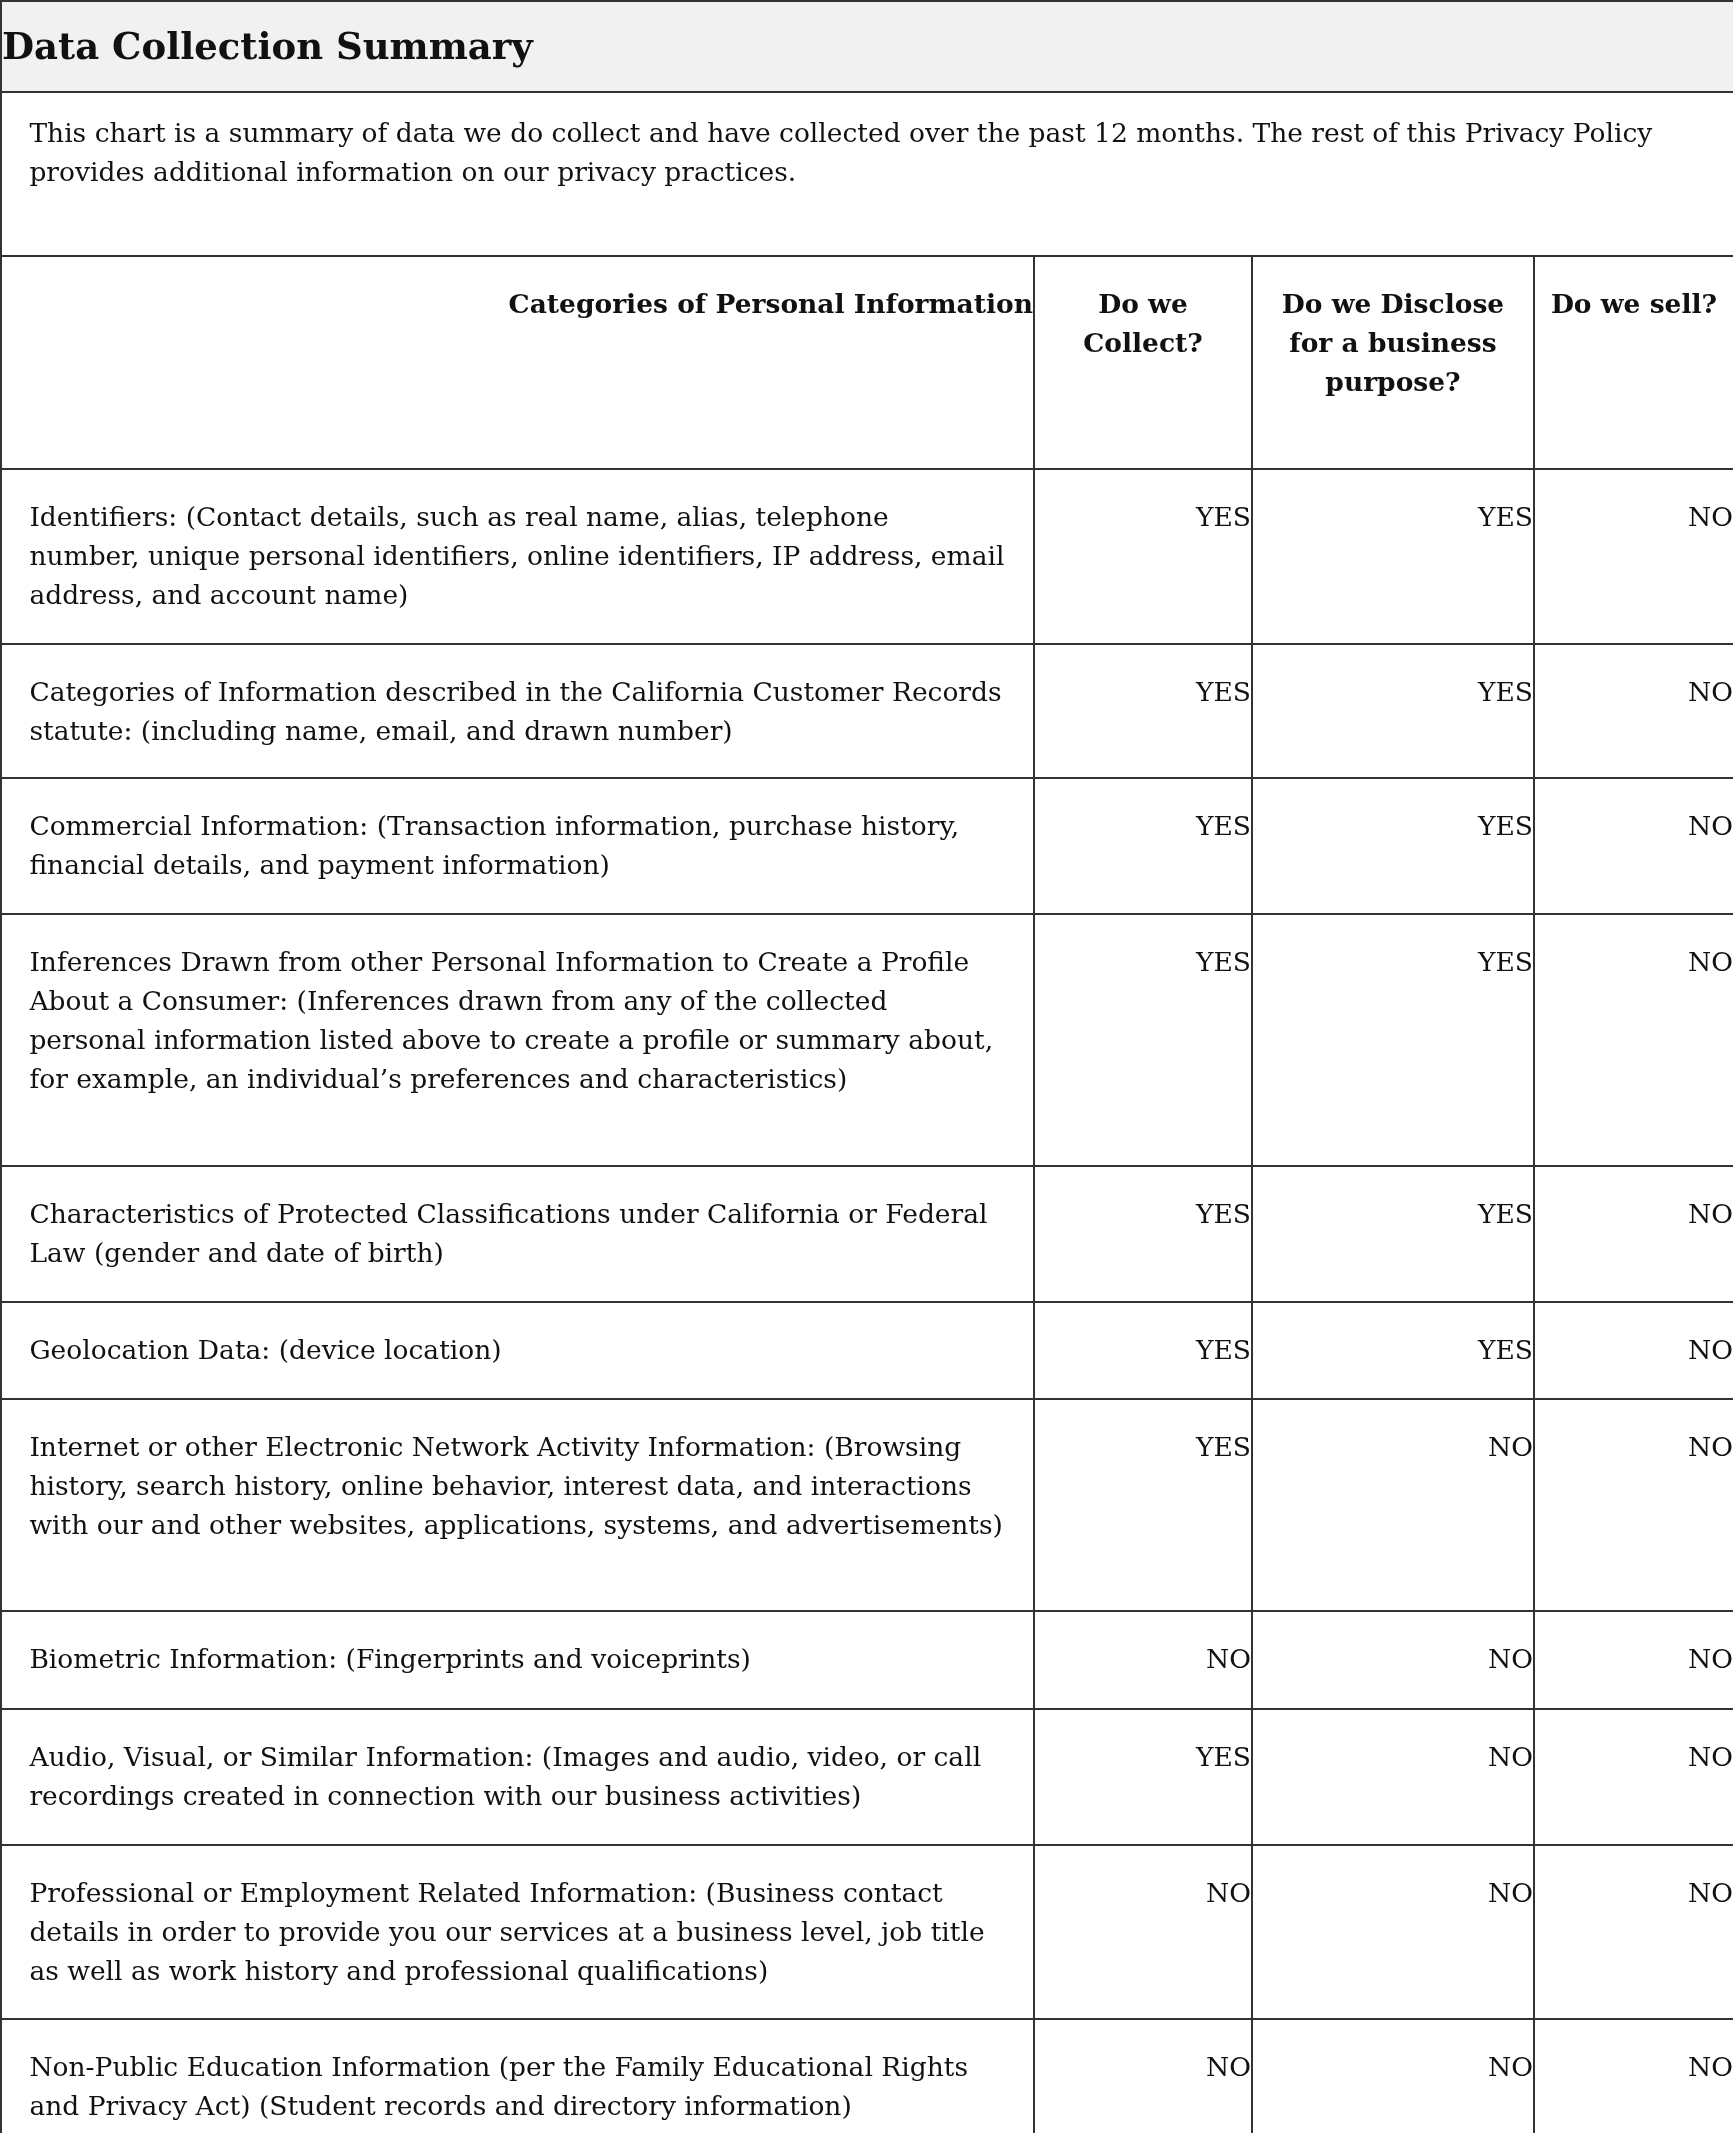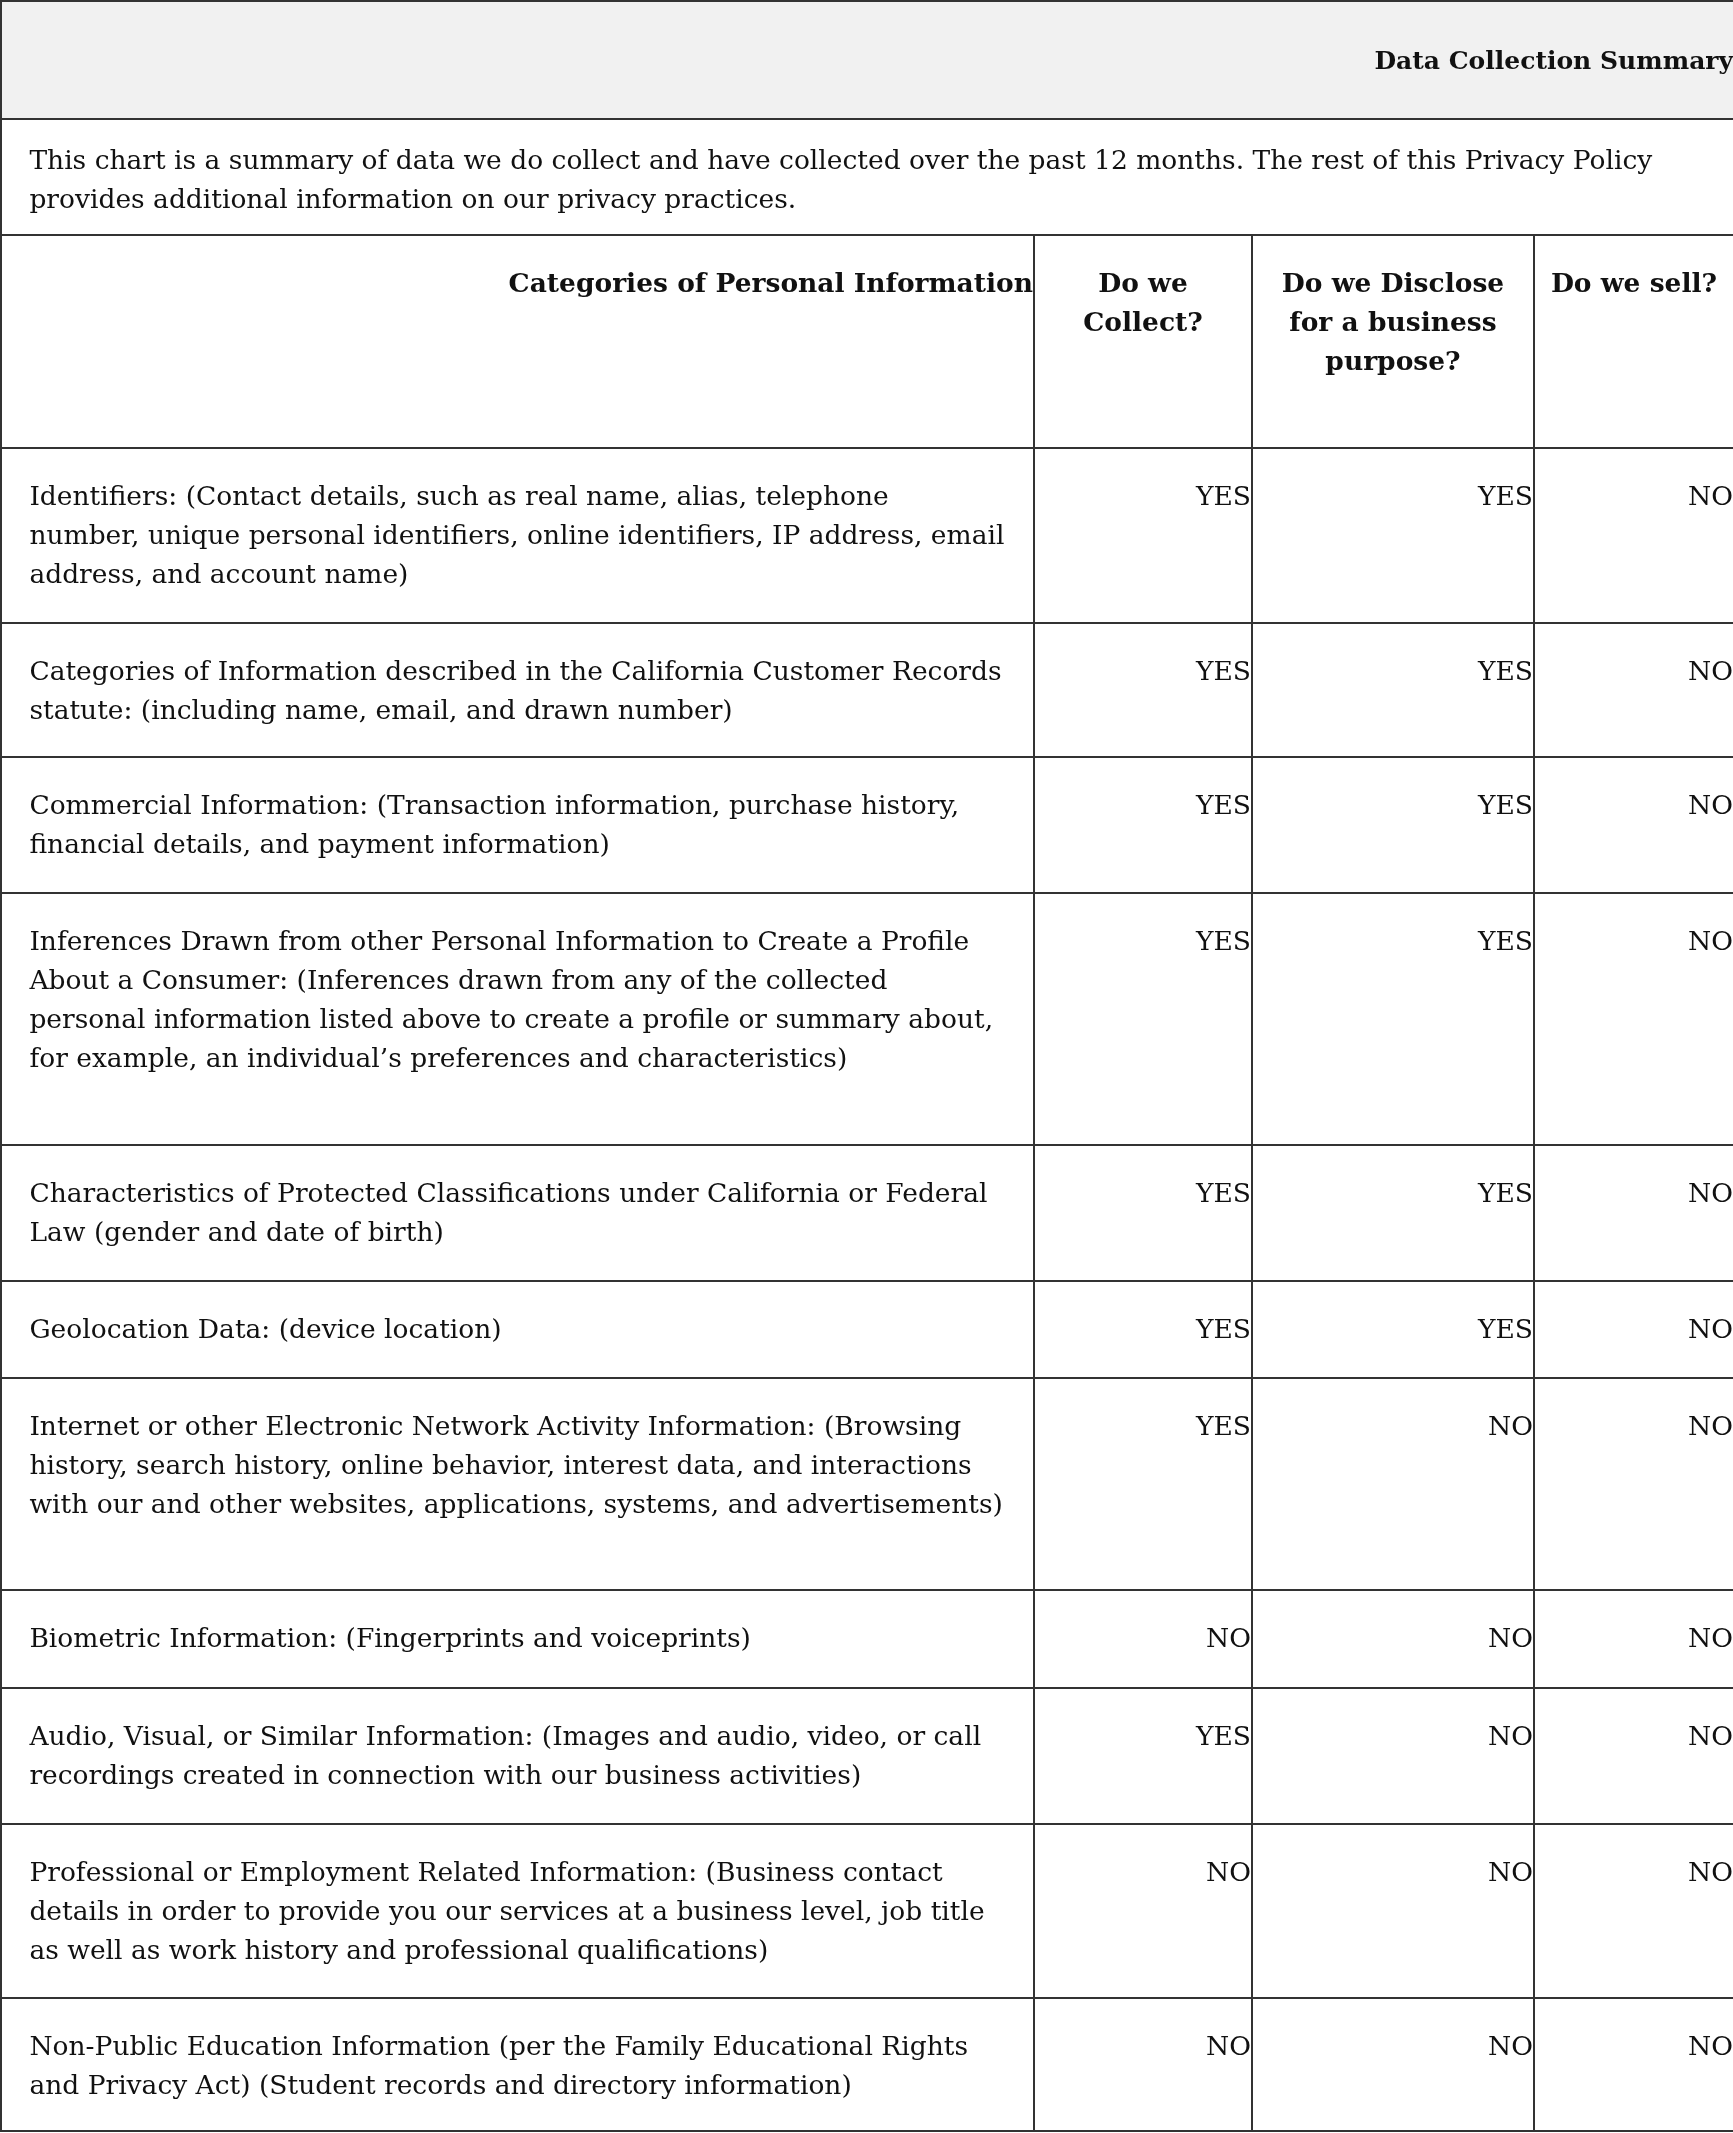--- a/index.html
+++ b/index.html
@@ -18,28 +18,28 @@
     table-layout: fixed;
   }
   table.summary td, table.summary th {
     border: 2px solid #333333;
     box-sizing: border-box;
     vertical-align: top;
     padding: 0;
   }
   .title-cell {
     background: #f1f1f1;
-    height: 118px;
-    text-align: right;
+    height: 91px;
+    text-align: left;
     vertical-align: middle !important;
     font-weight: bold;
-    font-size: 25px;
+    font-size: 37px;
   }
   .intro-cell {
-    height: 116px;
+    height: 164px;
     padding: 19.6px 27.4px 0 27.4px !important;
     text-align: left;
     font-weight: normal;
   }
   .hdr {
     height: 213px;
     font-weight: bold;
     padding-top: 27.4px !important;
   }
   .hdr.cat { text-align: right; padding-left: 27.4px !important; }

